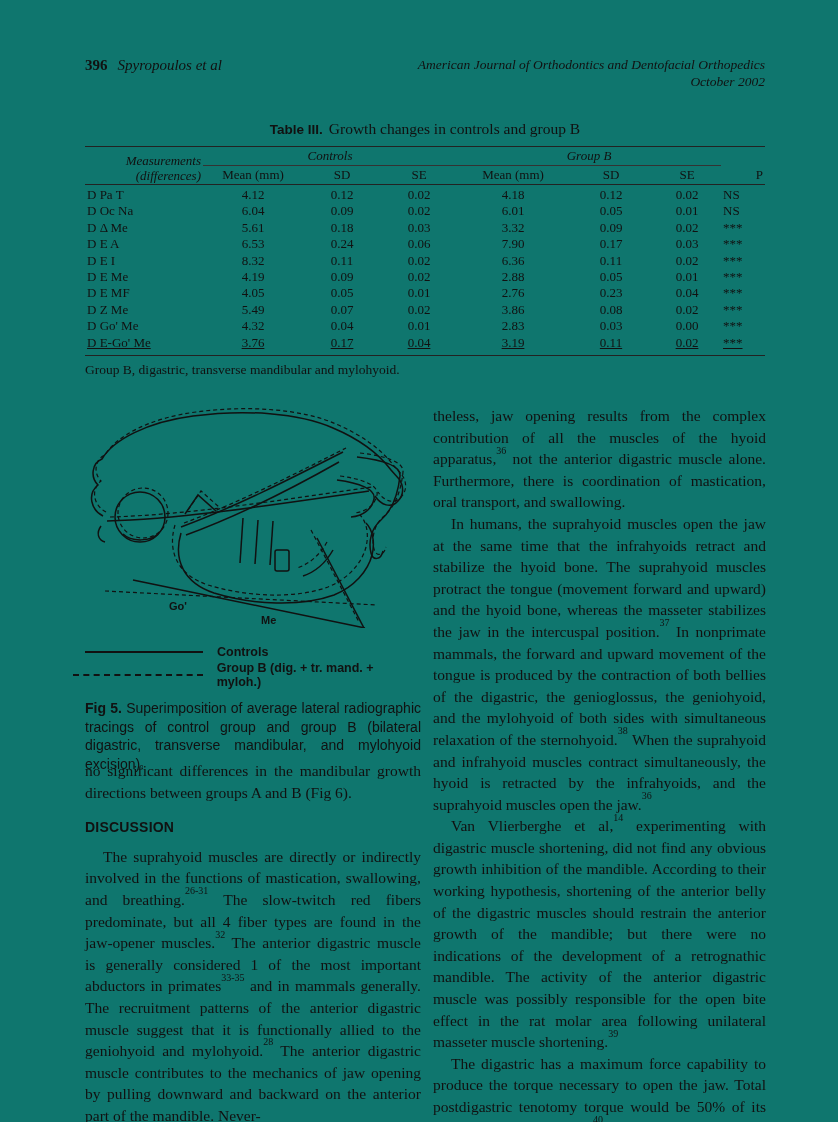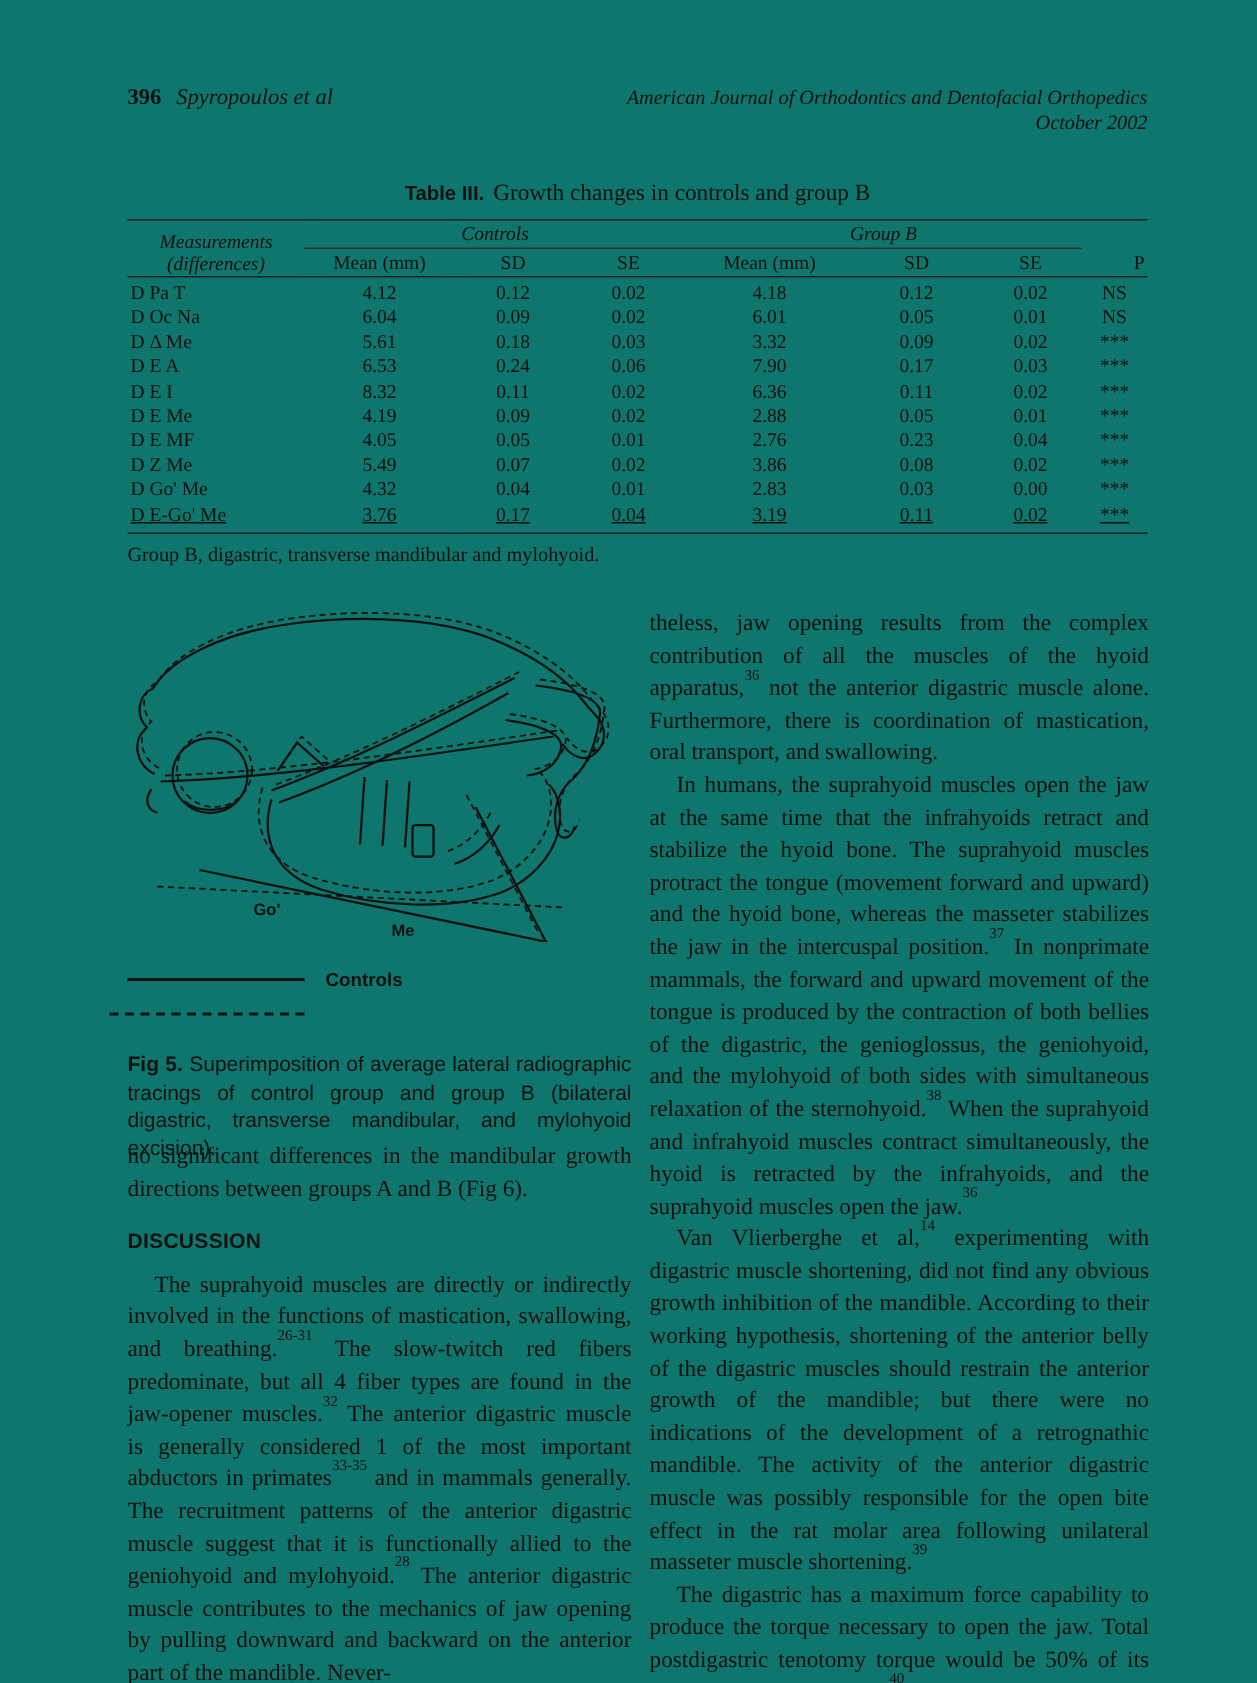--- a/index.html
+++ b/index.html
@@ -14,30 +14,30 @@
   .rh-left { font-size:15px; }
   .rh-left .pageno { font-weight:bold; font-style:normal; margin-right:10px; }
   .rh-left .authors { font-style:italic; }
   .rh-right { text-align:right; font-style:italic; font-size:13.5px; line-height:16.5px; }
   
   .table-title { position:absolute; top:120px; left:85px; width:680px; font-size:15.5px;text-align:center; }
   .table-title .tlabel { font-family:"Liberation Sans", sans-serif; font-weight:bold; font-size:13.5px; margin-right:6px; }
   table.data { position:absolute; top:146px; left:85px; width:680px; border-collapse:collapse; table-layout:fixed;
     font-size:13px; border-top:1.5px solid #222; border-bottom:1.5px solid #222; }
   table.data th, table.data td { font-weight:normal; padding:1px 2px; }
-  th.meas { text-align:center; font-style:italic; vertical-align:bottom; border-bottom:1.2px solid #222; line-height:15px; padding-bottom:5px; }
+  th.meas { text-align:right; font-style:italic; vertical-align:bottom; border-bottom:1.2px solid #222; line-height:15px; padding-bottom:5px; }
   th.grp { font-style:italic; text-align:center; border-bottom:1.2px solid #333; padding-top:8px; padding-bottom:2px; }
   th.gap-col { border-bottom:none; }
   th.sub { text-align:center; border-bottom:1.2px solid #222; padding-top:5px; padding-bottom:5px; }
   th.pcol { font-style:normal; font-weight:bold; text-align:right; border-bottom:1.2px solid #222; vertical-align:bottom; padding-bottom:5px; }
   tbody tr:first-child td { padding-top:3px; }
   tbody tr:last-child td { padding-bottom:5px;text-decoration:underline; }
   tbody td { text-align:center; line-height:14.4px; }
   tbody td:first-child { text-align:left; }
-  tbody td:last-child { text-align:center; }
+  tbody td:last-child { text-align:left; }
   .tbl-footnotes { position:absolute; top:360px; left:85px; width:680px; font-size:13.5px; line-height:19px; }
   
   .figure-block { position:absolute; top:400px; left:85px; width:336px; }
   .legend { margin-top:8px; font-family:"Liberation Sans", sans-serif; font-weight:bold; font-size:12.5px; }
   .legend-row { display:flex; align-items:center; height:23px; }
   .key-line { display:inline-block; width:118px; margin-right:14px; }
   .key-solid { border-top:2.5px solid #111; }
   .key-dashed { border-top:2.5px dashed #111; margin-left:-12px; width:130px; }
   .caption { margin-top:13px; font-family:"Liberation Sans", sans-serif; font-size:14px; line-height:18.5px; text-align:justify; }
   .caption .fig-label { font-weight:bold; }
@@ -261,20 +261,21 @@
       <text x="176" y="224">Me</text>
     </svg>
 
     <div class="legend">
       <div class="legend-row">
         <span class="key-line key-solid"></span>
         <span>Controls</span>
       </div>
       <div class="legend-row">
         <span class="key-line key-dashed"></span>
+        <span>Group B (dig. + tr. mand. + myloh.)</span>
       </div>
     </div>
 
     <div class="caption">
       <span class="fig-label">Fig 5.</span>
       <span>Superimposition of average lateral radiographic tracings of control group and group B (bilateral digastric, transverse mandibular, and mylohyoid excision).</span>
     </div>
   </div>
 
   <div class="col col-left">

